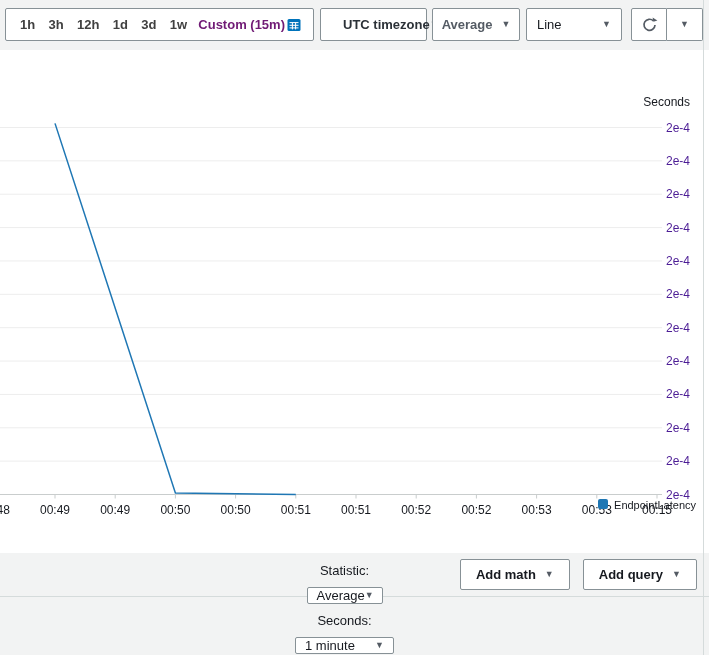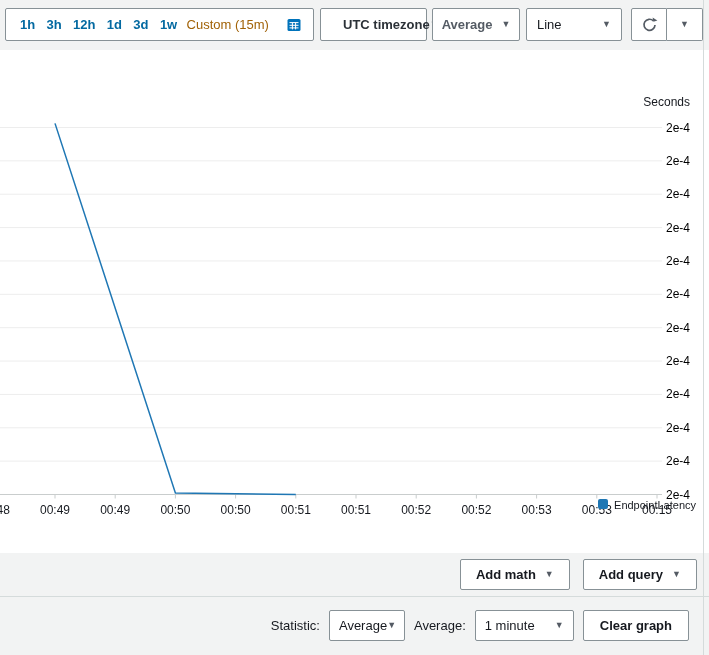--- a/index.html
+++ b/index.html
@@ -13,52 +13,52 @@
     position:absolute;top:0;left:0;width:709px;height:50px;
     background:#f2f3f3;display:flex;align-items:flex-start;
     padding-top:8px;box-sizing:border-box;
   }
   .btn{
     background:#fff;border:1px solid #879196;border-radius:2px;height:33px;
     display:flex;align-items:center;box-sizing:border-box;
     font-size:13px;color:#16191f;cursor:pointer;white-space:nowrap;
   }
   .seg{margin-left:5px;width:309px;justify-content:space-between;padding:0 12px}
-  .seg-item{font-size:13px;font-weight:700;color:#0369a1;padding:0 2px;cursor:pointer}
-  .seg-custom{display:flex;align-items:center;gap:18px;color:#a16207;font-weight:400;font-size:13px;cursor:pointer}
+  .seg-item{font-size:13px;font-weight:700;color:#404040;padding:0 2px;cursor:pointer}
+  .seg-custom{display:flex;align-items:center;gap:2px;color:#701a75;font-weight:700;font-size:13px;cursor:pointer}
   .tz-btn{margin-left:6px;width:107px;justify-content:space-between;padding:0 22px;font-weight:700;color:#2b3137}
   .actions-btn{margin-left:5px;width:88px;justify-content:center;gap:9px;font-weight:700;color:#545b64}
   .line-btn{margin-left:6px;width:96px;justify-content:space-between;padding:0 10px;font-weight:400}
   .refresh-group{display:flex;margin-left:9px}
   .refresh-btn{width:36px;justify-content:center;border-radius:2px 0 0 2px}
   .refresh-caret-btn{width:36px;justify-content:center;border-left:none;border-radius:0 2px 2px 0}
   .caret{font-size:9px;color:#545b64;line-height:1}
   
   .chart-panel{
     position:absolute;top:50px;left:0;width:709px;height:503px;
     background:#fff;overflow:hidden;
   }
   #chart-svg{position:absolute;top:0;left:0;display:block}
   .seconds-label{position:absolute;right:19px;top:45px;font-size:12px;color:#16191f}
-  .ylab{position:absolute;right:19px;font-size:12px;color:#000000;text-align:right;white-space:nowrap}
+  .ylab{position:absolute;right:19px;font-size:12px;color:#4c1d95;text-align:right;white-space:nowrap}
   .xlab{position:absolute;top:453px;font-size:12px;color:#16191f;transform:translateX(-50%);white-space:nowrap}
   .legend{
     position:absolute;right:13px;top:449px;display:flex;align-items:flex-start;gap:6px;
     font-size:11px;color:#16191f;
   }
   .legend-swatch{width:10px;height:10px;border-radius:2px;background:#1f77b4}
   
   .footer{position:absolute;top:553px;left:0;width:709px;height:102px;background:#f2f3f3;box-sizing:border-box}
   .footer-row1{
     height:44px;display:flex;justify-content:flex-end;align-items:center;
     padding-right:12px;gap:13px;border-bottom:1px solid #d5dbdb;box-sizing:border-box;
   }
   .footer-row2{
     height:57px;display:flex;justify-content:flex-end;align-items:center;
-    padding-right:20px;gap:9px;
+    padding-right:20px;gap:9px;flex-direction:column;
   }
   .small-btn{height:31px;padding:0 15px;font-weight:700;justify-content:center;gap:9px}
   .select{height:31px;padding:0 9px;justify-content:space-between;font-weight:400}
   .sel-avg{width:76px}
   .sel-period{width:99px}
   .plain-btn{height:31px;padding:0 16px;font-weight:700;justify-content:center}
   .field-label{font-size:13px;color:#16191f}
   .right-edge{position:absolute;top:0;left:703px;width:1px;height:655px;background:#d5dbdb}
 </style>
 </head>
@@ -188,24 +188,21 @@
       <span>Add query</span>
       <span class="caret">▼</span>
     </div>
   </div>
   <div class="footer-row2">
     <span class="field-label">Statistic:</span>
     <div class="btn select sel-avg">
       <span>Average</span>
       <span class="caret">▼</span>
     </div>
-    <span class="field-label">Average:</span>
+    <span class="field-label">Seconds:</span>
     <div class="btn select sel-period">
       <span>1 minute</span>
       <span class="caret">▼</span>
     </div>
-    <div class="btn plain-btn">
-      <span>Clear graph</span>
-    </div>
   </div>
 </div>
 
 <div class="right-edge"></div>
 
 </body></html>

